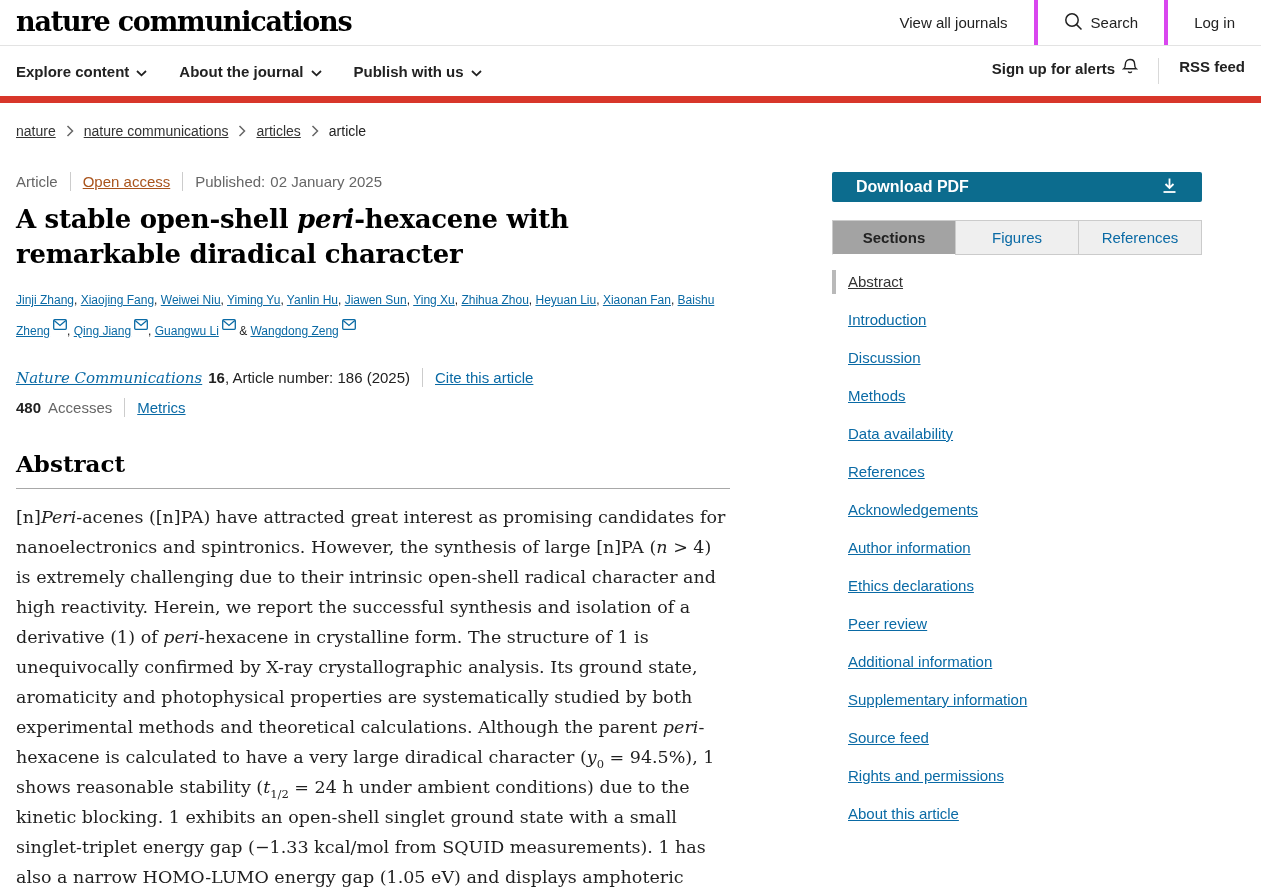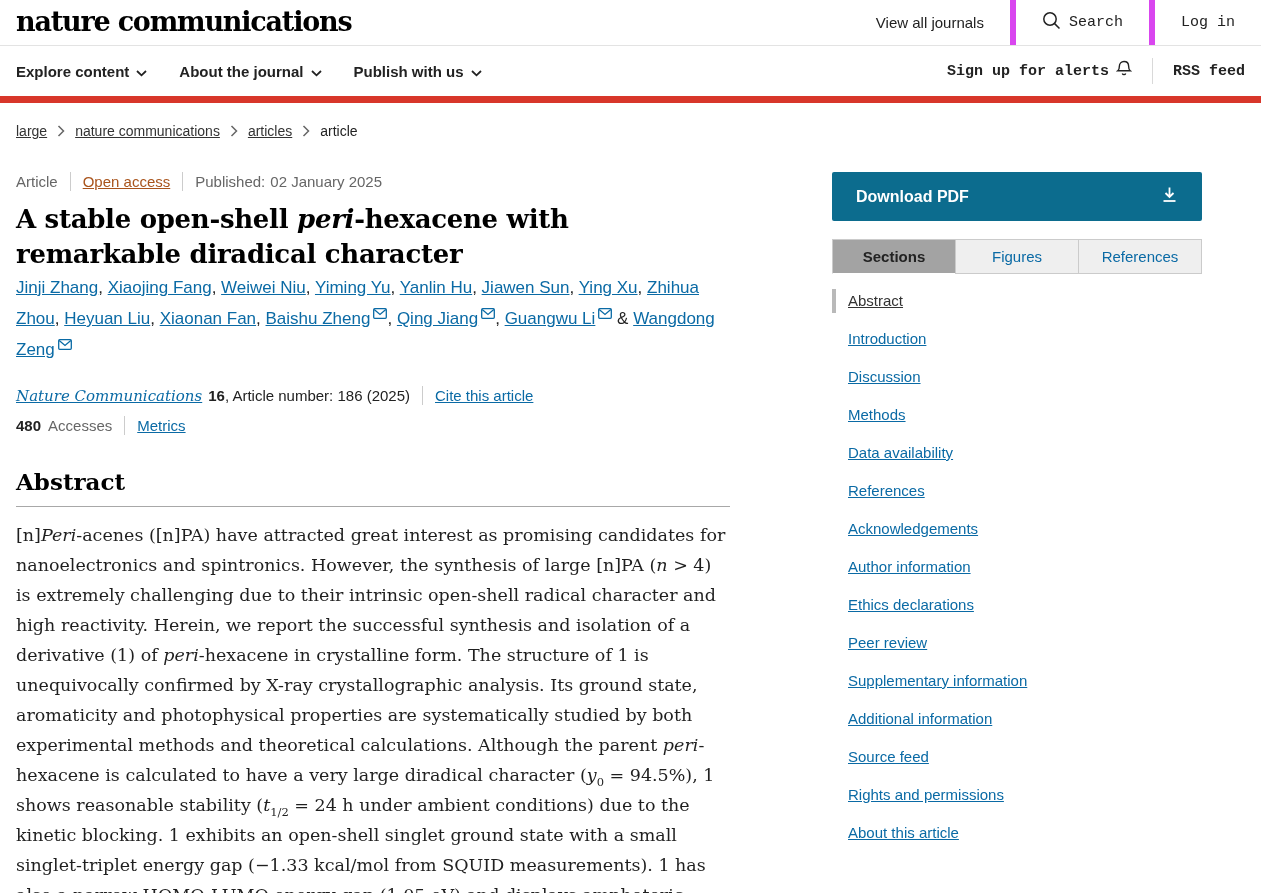--- a/index.html
+++ b/index.html
@@ -7,25 +7,25 @@
   body { font-family:"Liberation Sans", sans-serif; color:#222; }
   a { cursor:pointer; }
 
   
   .header-top { height:46px; display:flex; align-items:stretch; justify-content:space-between;
                 border-bottom:1px solid #e3e3e3; padding-left:16px; }
   .logo { font-family:"DejaVu Serif", serif; font-weight:700; font-size:27px; letter-spacing:-1.2px;
           color:#000; align-self:center; padding-bottom:2px; }
   .utility { display:flex; align-items:stretch; }
   .u-item { display:flex; align-items:center; gap:8px; padding:16px 26px; font-size:15px; color:#222; }
-  .u-item.bordered { border-left:6px solid #d946ef;font-family:Liberation Mono, monospace; }
+  .u-item.bordered { border-left:4px solid #d946ef; }
   .header-nav { height:50px; display:flex; align-items:center; justify-content:space-between; padding:0 16px;gap:12px; }
   .nav-left { display:flex; gap:32px; }
   .nav-item { font-size:15px; font-weight:700; color:#222; display:flex; align-items:center; gap:7px; }
-  .nav-right { display:flex; align-items:center;font-family:Liberation Mono, monospace; }
+  .nav-right { display:flex; align-items:flex-start; }
   .alerts { font-size:15px; font-weight:700; display:flex; align-items:center; gap:7px; color:#222; }
   .vdiv2 { width:1px; height:26px; background:#d9d9d9; margin:0 20px; }
   .rss { font-size:15px; font-weight:700; color:#222; }
   .red-bar { height:7px; background:#d8362a; }
 
   
   .breadcrumb { padding:20px 16px 0; font-size:14px; display:flex; align-items:center; gap:10px; }
   .crumb-link { color:#333; text-decoration:underline; }
   .crumb-current { color:#222; }
 
@@ -33,42 +33,42 @@
   .page { display:flex; align-items:flex-start; padding-left:16px; margin-top:33px; }
   main { width:714px; }
   aside { width:370px; margin-left:102px; }
 
   
   .meta-row { display:flex; align-items:center; font-size:15px; color:#666; }
   .meta-div { width:1px; height:19px; background:#ccc; margin:0 12px; }
   .open-access { color:#a9541c; text-decoration:underline; }
   .title { margin-top:11px; font-family:"DejaVu Serif", serif; font-weight:700; font-size:26px;
            line-height:35px; color:#000; letter-spacing:-0.3px; }
-  .authors { font-size:17px; line-height:31px; color:#222; }
+  .authors { margin-top:13px; font-size:12px; line-height:31px; color:#222; }
   .author-link { color:#0a6aa5; text-decoration:underline; }
   .env { position:relative; top:-5px; margin-left:3px; }
   .journal-row { margin-top:21px; display:flex; align-items:center; font-size:15px; color:#222; }
   .journal-name { font-family:"DejaVu Serif", serif; font-style:italic; font-size:15px;
                   color:#0a6aa5; text-decoration:underline; }
   .vol { font-weight:700; margin-left:6px; }
   .cite-link, .metrics-link { color:#0a6aa5; text-decoration:underline; }
   .access-row { margin-top:11px; display:flex; align-items:center; font-size:15px; }
   .access-count { font-weight:700; color:#222; }
   .access-label { color:#666; margin-left:7px; }
 
   
   .abs-heading { margin-top:33px; font-family:"DejaVu Serif", serif; font-weight:700; font-size:23px;
                  color:#000; padding-bottom:11px; border-bottom:1px solid #a8a8a8; }
   .abs-body { margin-top:13px; font-family:"DejaVu Serif", serif; font-size:17.5px; line-height:30px;
               color:#1f1f1f; }
   .abs-body .it, .title .it { font-style:italic; }
   .abs-body sub { font-size:11.5px; line-height:0; }
 
   
-  .download-btn { height:49px; width:100%; background:#0c6c8e; border:none; border-radius:2px;
+  .download-btn { height:30px; width:100%; background:#0c6c8e; border:none; border-radius:2px;
                   color:#fff; font-family:"Liberation Sans",sans-serif; font-size:16px; font-weight:700;
                   display:flex; align-items:center; justify-content:space-between; padding:0 24px; cursor:pointer; }
   .tabs { display:flex; margin-top:18px; }
   .tab { flex:1; height:35px; display:flex; align-items:center; justify-content:center; font-size:15px;
          background:#efefef; border:1px solid #cbcbcb; color:#0a6aa5; cursor:pointer; }
   .tab + .tab { margin-left:-1px; }
   .tab.active { background:#a3a3a3; color:#222; font-weight:700; border-bottom-color:#fff; }
   .toc { margin-top:15px; }
   .toc-item { line-height:24px; margin-bottom:14px; padding-left:16px; }
   .toc-item a { font-size:15px; color:#0a6aa5; text-decoration:underline; }
@@ -127,21 +127,21 @@
         </span>
       </a>
       <span class="vdiv2"></span>
       <a class="rss">RSS feed</a>
     </div>
   </div>
   <div class="red-bar"></div>
 </header>
 
 <nav class="breadcrumb">
-    <a class="crumb-link">large</a>
+    <a class="crumb-link">nature</a>
     <span style="display: inline-flex; align-items: center;">
       <svg width="8" height="12" viewBox="0 0 8 12" fill="none">
         <path d="M1.5 1l5 5-5 5" stroke="#666" stroke-width="1.5" fill="none"></path>
       </svg>
     </span>
     <a class="crumb-link">nature communications</a>
     <span style="display: inline-flex; align-items: center;">
       <svg width="8" height="12" viewBox="0 0 8 12" fill="none">
         <path d="M1.5 1l5 5-5 5" stroke="#666" stroke-width="1.5" fill="none"></path>
       </svg>
@@ -220,20 +220,20 @@
         <div class="toc-item active"><a>Abstract</a></div>
         <div class="toc-item"><a>Introduction</a></div>
         <div class="toc-item"><a>Discussion</a></div>
         <div class="toc-item"><a>Methods</a></div>
         <div class="toc-item"><a>Data availability</a></div>
         <div class="toc-item"><a>References</a></div>
         <div class="toc-item"><a>Acknowledgements</a></div>
         <div class="toc-item"><a>Author information</a></div>
         <div class="toc-item"><a>Ethics declarations</a></div>
         <div class="toc-item"><a>Peer review</a></div>
+        <div class="toc-item"><a>Additional information</a></div>
         <div class="toc-item"><a>Supplementary information</a></div>
-        <div class="toc-item"><a>Additional information</a></div>
         <div class="toc-item"><a>Source feed</a></div>
         <div class="toc-item"><a>Rights and permissions</a></div>
         <div class="toc-item"><a>About this article</a></div>
       </nav>
   </aside>
 </div>
 
 </body></html>

